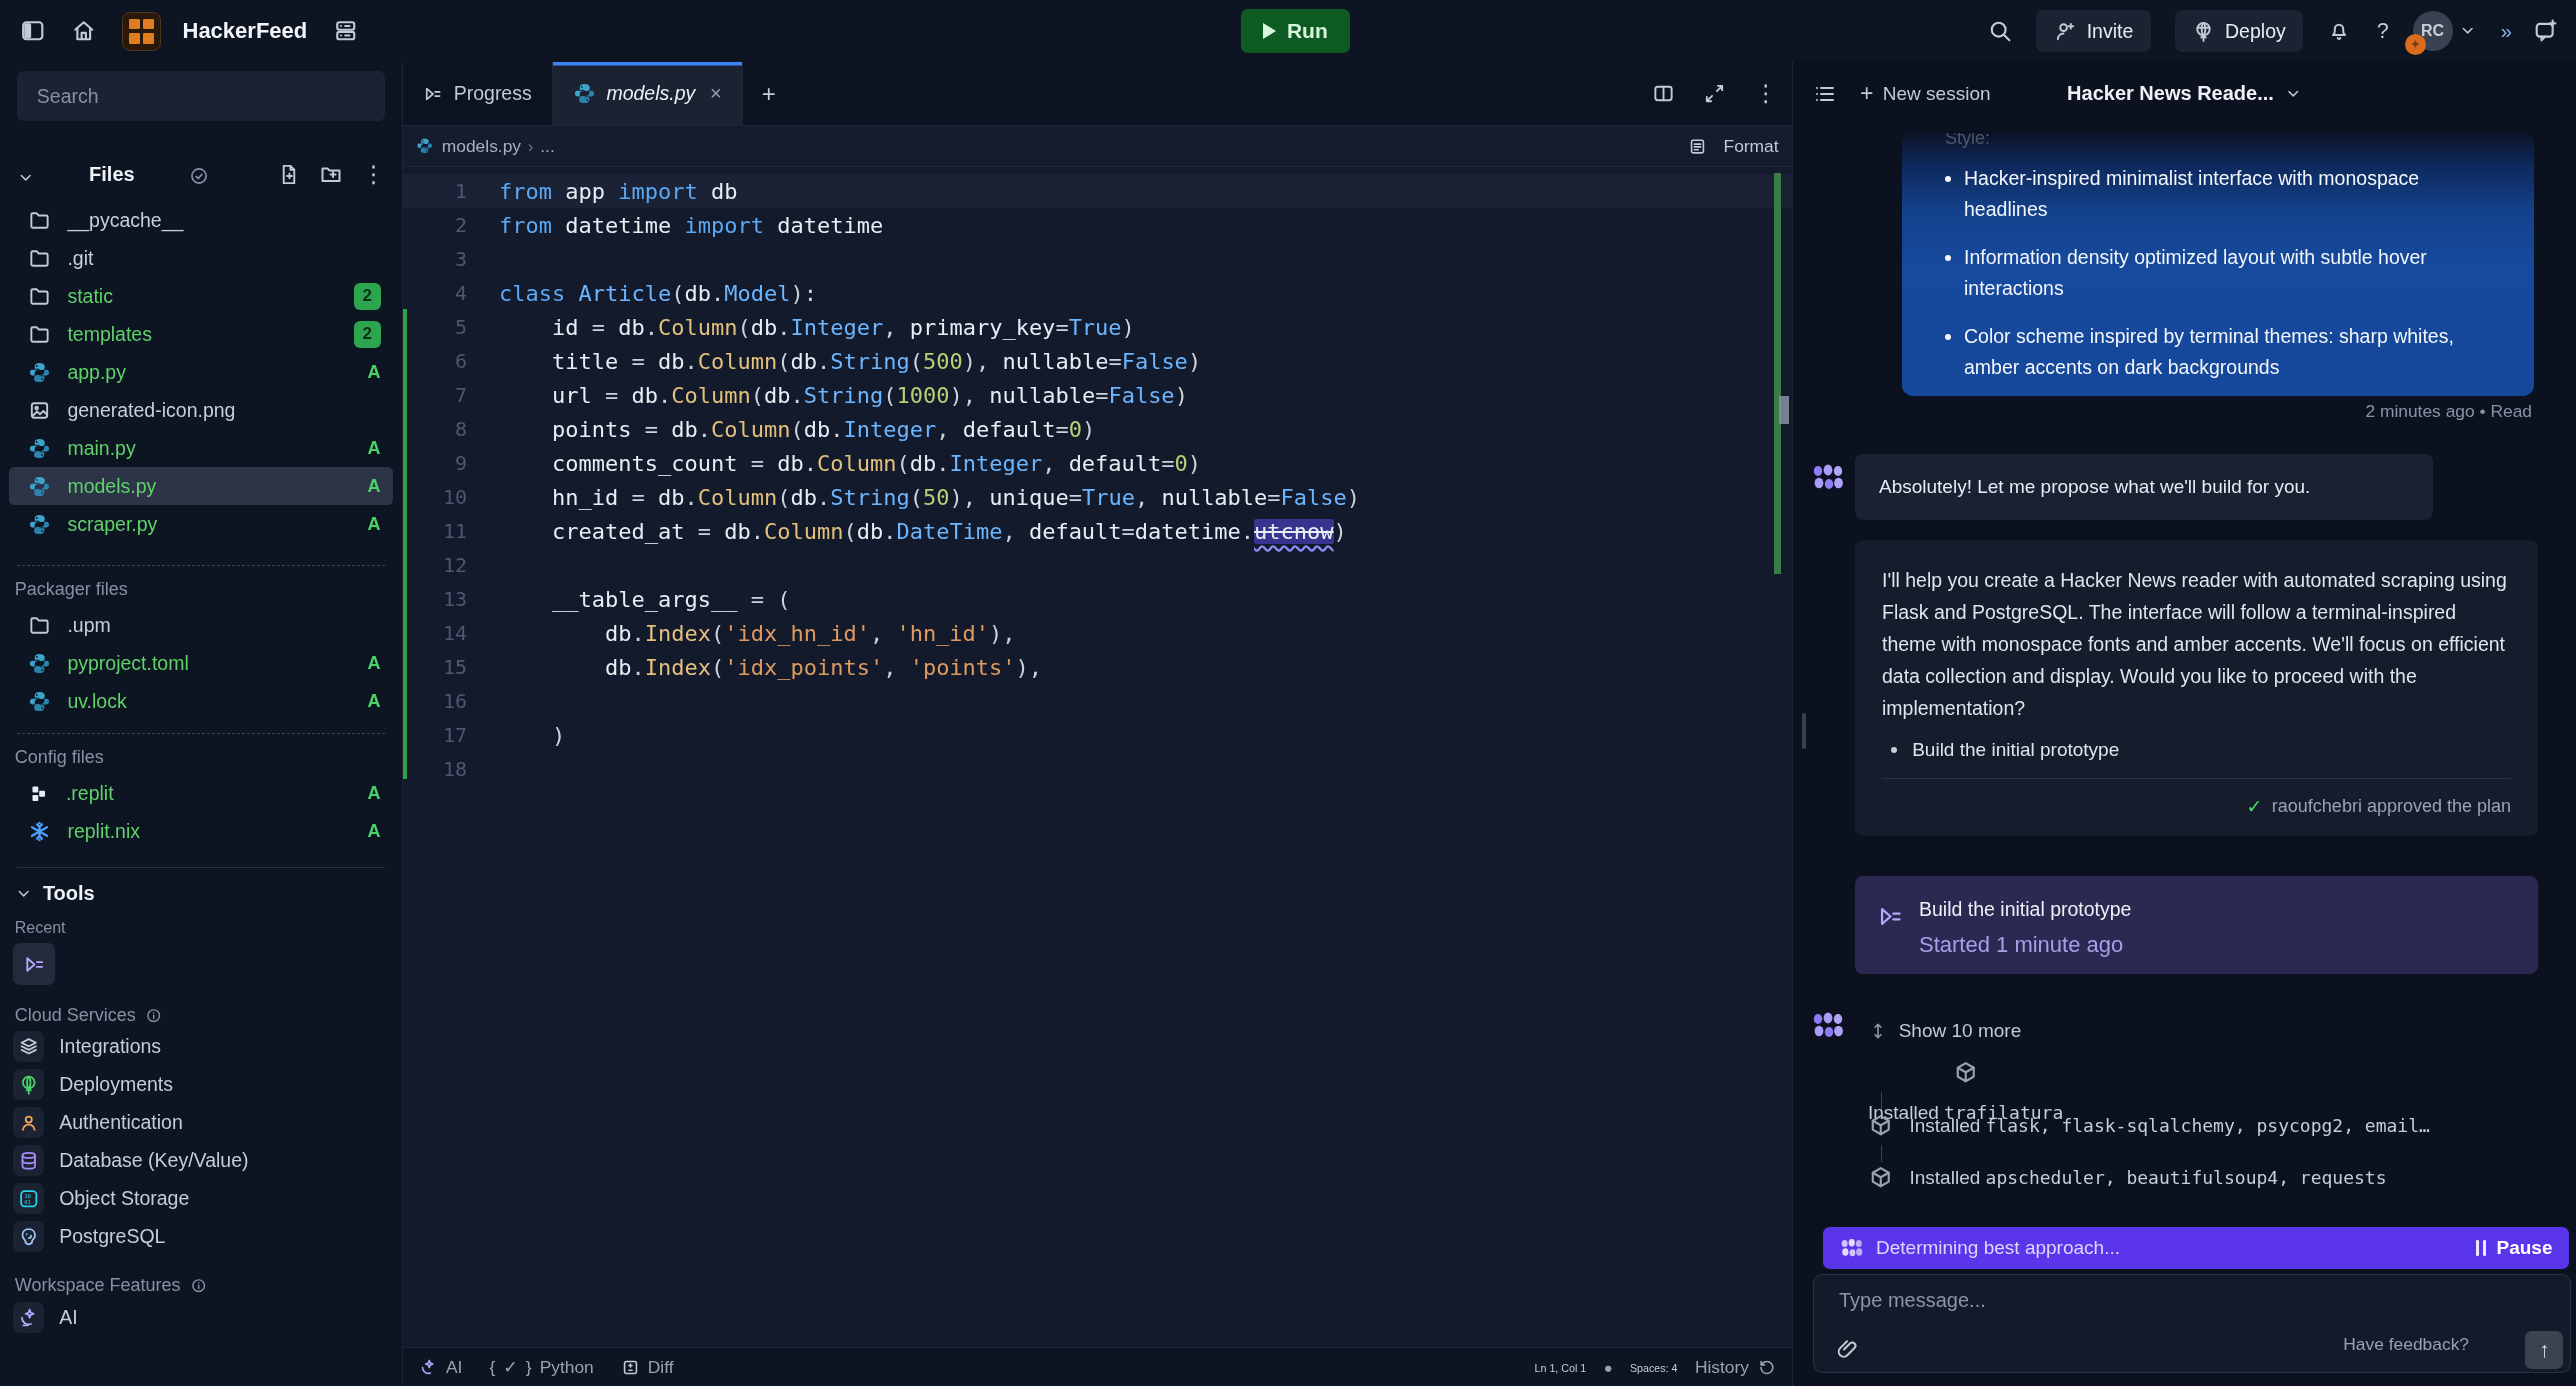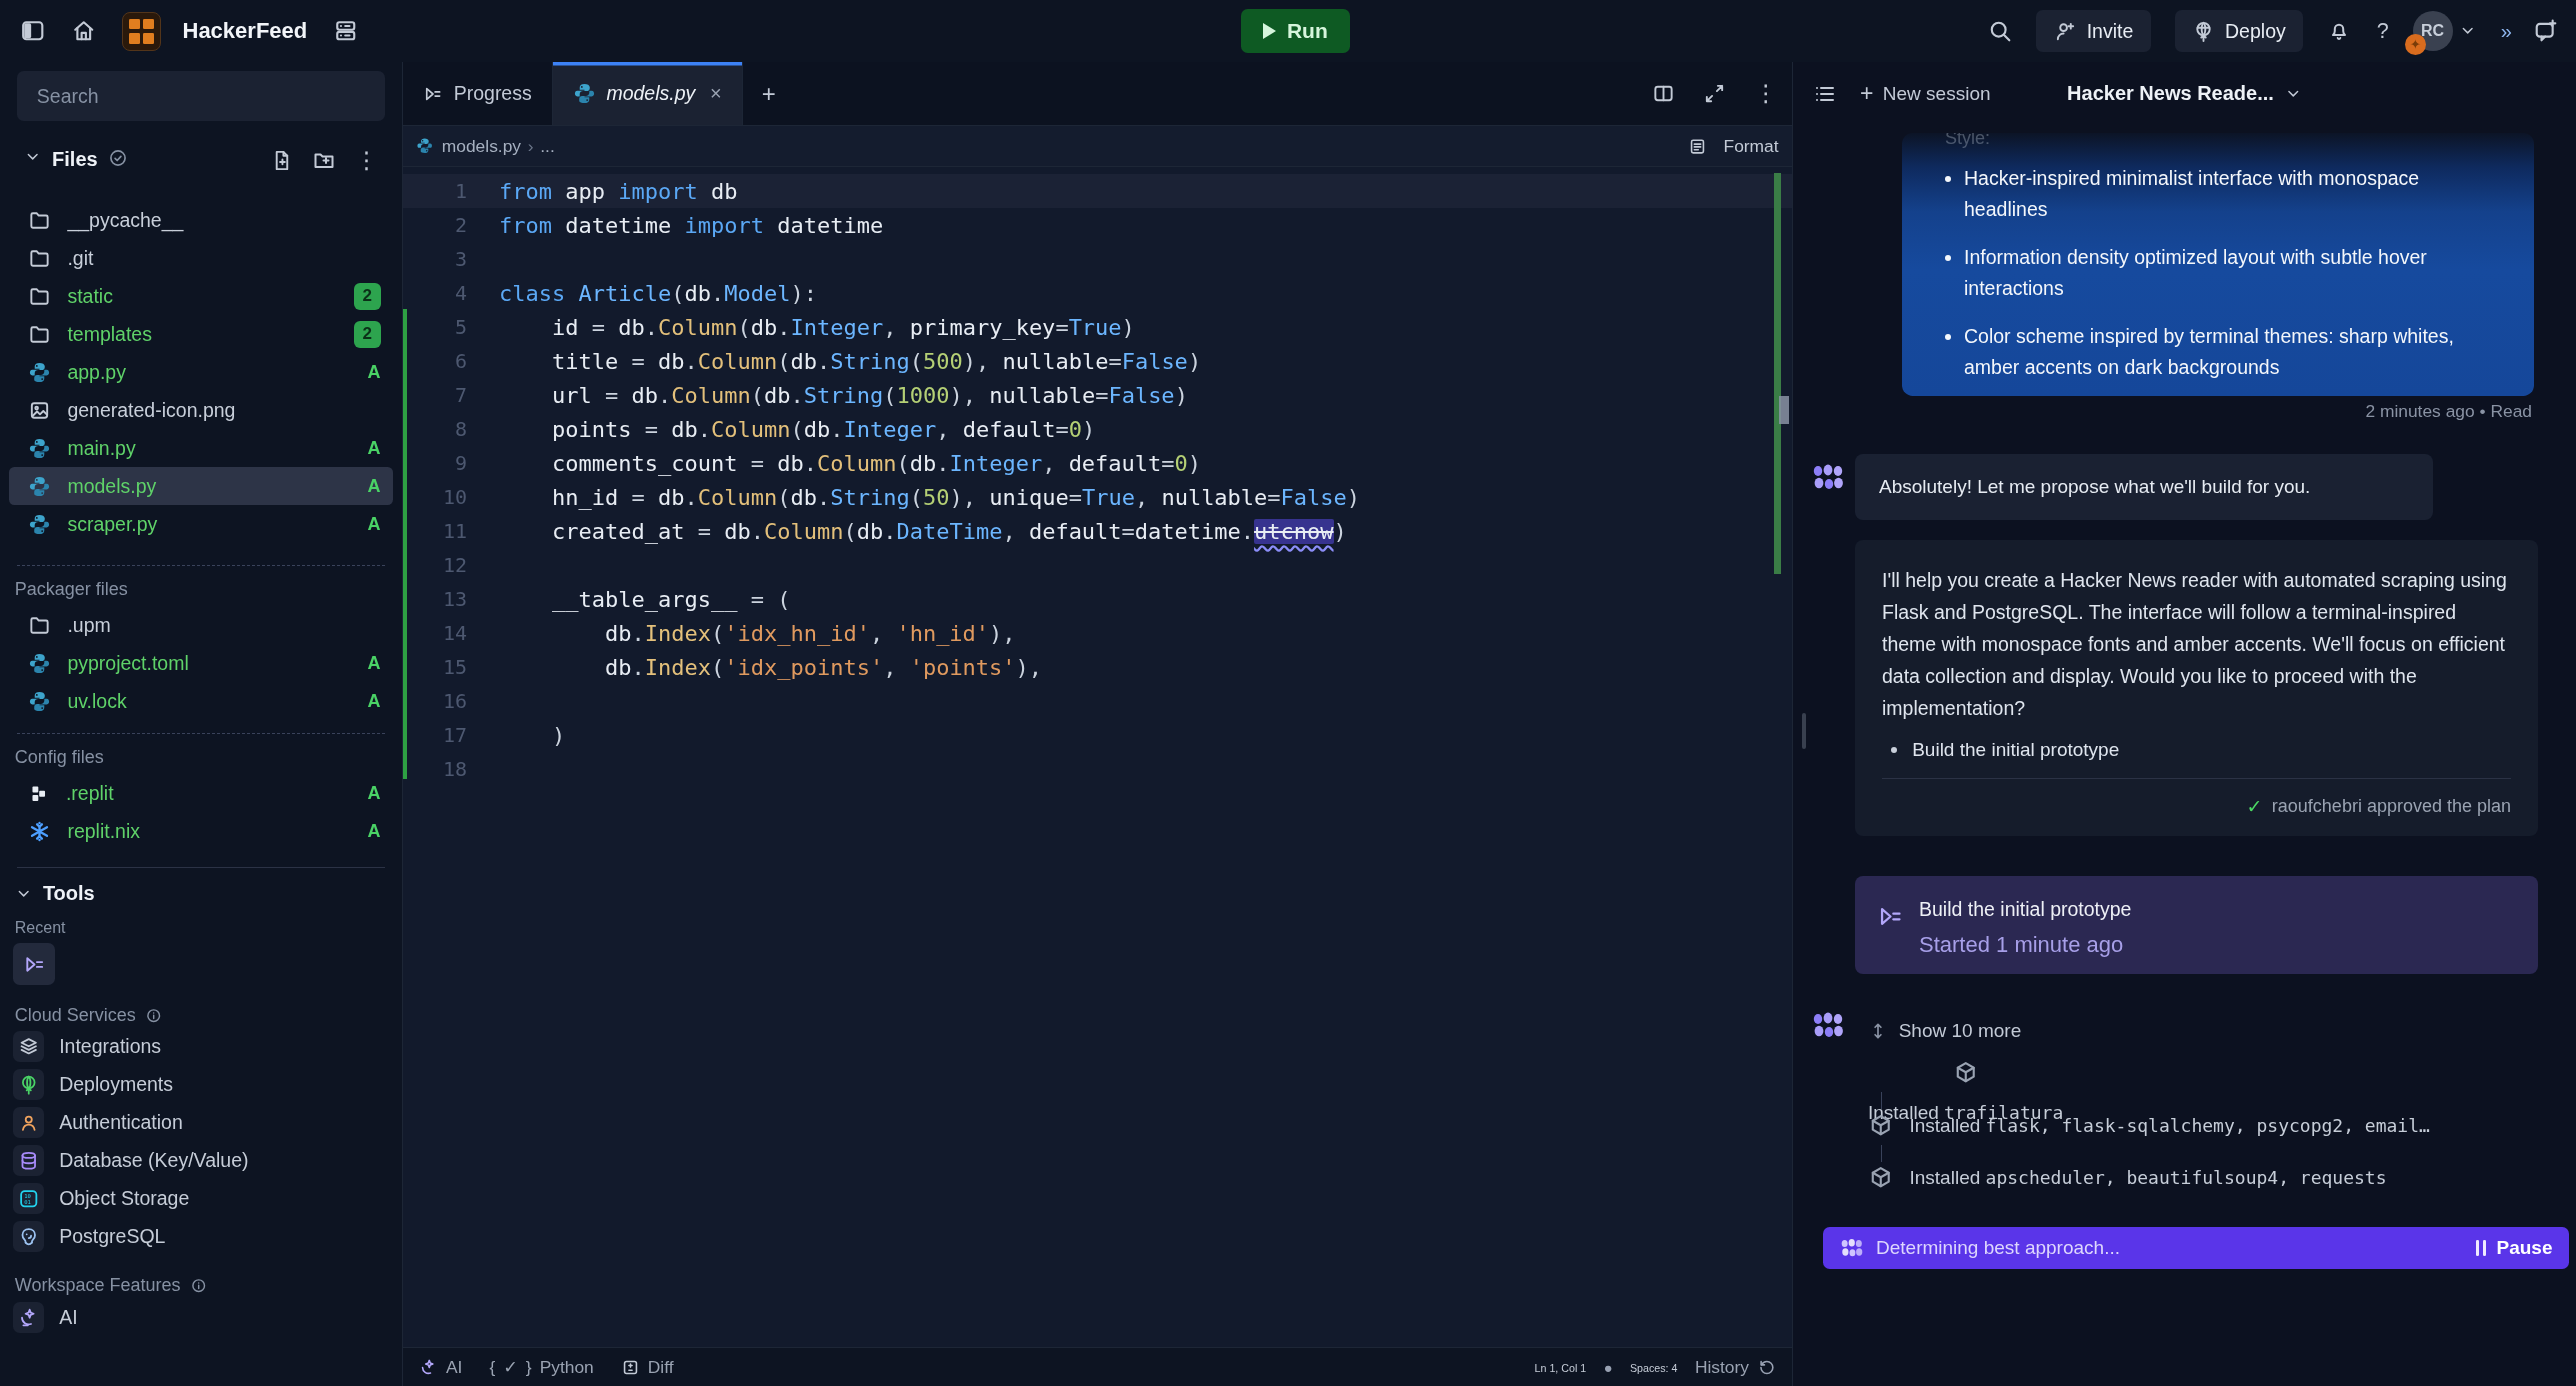--- a/index.html
+++ b/index.html
@@ -30,21 +30,21 @@
   .av-badge{position:absolute;left:-8px;bottom:-4px;width:21.5px;height:21.5px;border-radius:50%;background:#d96c1e;
             display:flex;align-items:center;justify-content:center;color:#7a3c08;font-size:13.4px;}
   .dbl-arrow{font-size:20px;color:#8fb7f0;letter-spacing:-2.7px;}
 
   
   .sidebar{position:absolute;left:0;top:62px;width:402px;bottom:0;background:#0d1422;box-sizing:border-box;}
   .search{margin:9.4px 17.4px 0;height:50px;background:#1b2232;border-radius:6.7px;display:flex;align-items:center;}
   .search input{background:transparent;border:none;outline:none;color:#c8cfda;font-size:19.5px;margin-left:17.4px;width:322px;
                 font-family:"Liberation Sans",sans-serif;}
   .search input::placeholder{color:#8691a3;}
-  .sec-head{display:flex;align-items:flex-start;margin-top:27px;height:38px;padding:0 24px;}
+  .sec-head{display:flex;align-items:flex-end;margin-top:27px;height:38px;padding:0 17px;gap:44px;}
   .sec-head .lbl{font-size:20px;font-weight:700;color:#eef2f7;margin-left:10.7px;}
   .head-actions{margin-left:auto;display:flex;align-items:center;gap:19px;}
   .kebab{font-size:23px;color:#c3cad6;line-height:1;cursor:pointer}
   .filelist{margin-top:14.8px;}
   .frow{display:flex;align-items:center;height:38px;margin:0 9.4px;padding:0 12px 0 19px;border-radius:5.4px;cursor:pointer;}
   .frow.selected{background:#2d3447;}
   .fname{font-size:19.5px;color:#c8cfda;margin-left:16px;white-space:nowrap;}
   .fname.green{color:#5fd269;}
   .badge{margin-left:auto;min-width:27px;height:27px;border-radius:6px;background:#2da44e;color:#0b3018;
          font-size:17px;font-weight:700;display:flex;align-items:center;justify-content:center;}
@@ -793,20 +793,32 @@
       <span class="stext">Determining best approach...</span>
       <div class="pausegrp">
         <span class="pausebars">
             <i></i>
             <i></i>
           </span>
         <span>Pause</span>
       </div>
     </div>
 
+    <div class="inputcard">
+      <input placeholder="Type message..." style="">
+      <span class="clip">
+        <svg viewBox="0 0 24 24" width="24" height="24" class="ic">
+            <path d="M8 12.5l6.2-6.2a3.2 3.2 0 014.5 4.5l-7.4 7.4a5 5 0 01-7.1-7.1L11 4.3"></path>
+          </svg>
+      </span>
+      <span class="feedback">Have feedback?</span>
+      <div class="send">
+          <span>↑</span>
+        </div>
+    </div>
 
     <div class="agent-scroll"></div>
   <div class="inst" style="top: 998px; flex-direction: column;">
         <span>
           <svg viewBox="0 0 24 24" width="25.5" height="25.5" class="ic" style="stroke:#9aa3b2">
             <path d="M12 3l7.5 4.3v8.4L12 20l-7.5-4.3V7.3z"></path>
             <path d="M12 11.5V20M4.5 7.3L12 11.5l7.5-4.2"></path>
           </svg>
         </span>
         <span class="itxt"><span>Installed </span><span class="mono">trafilatura</span></span>

